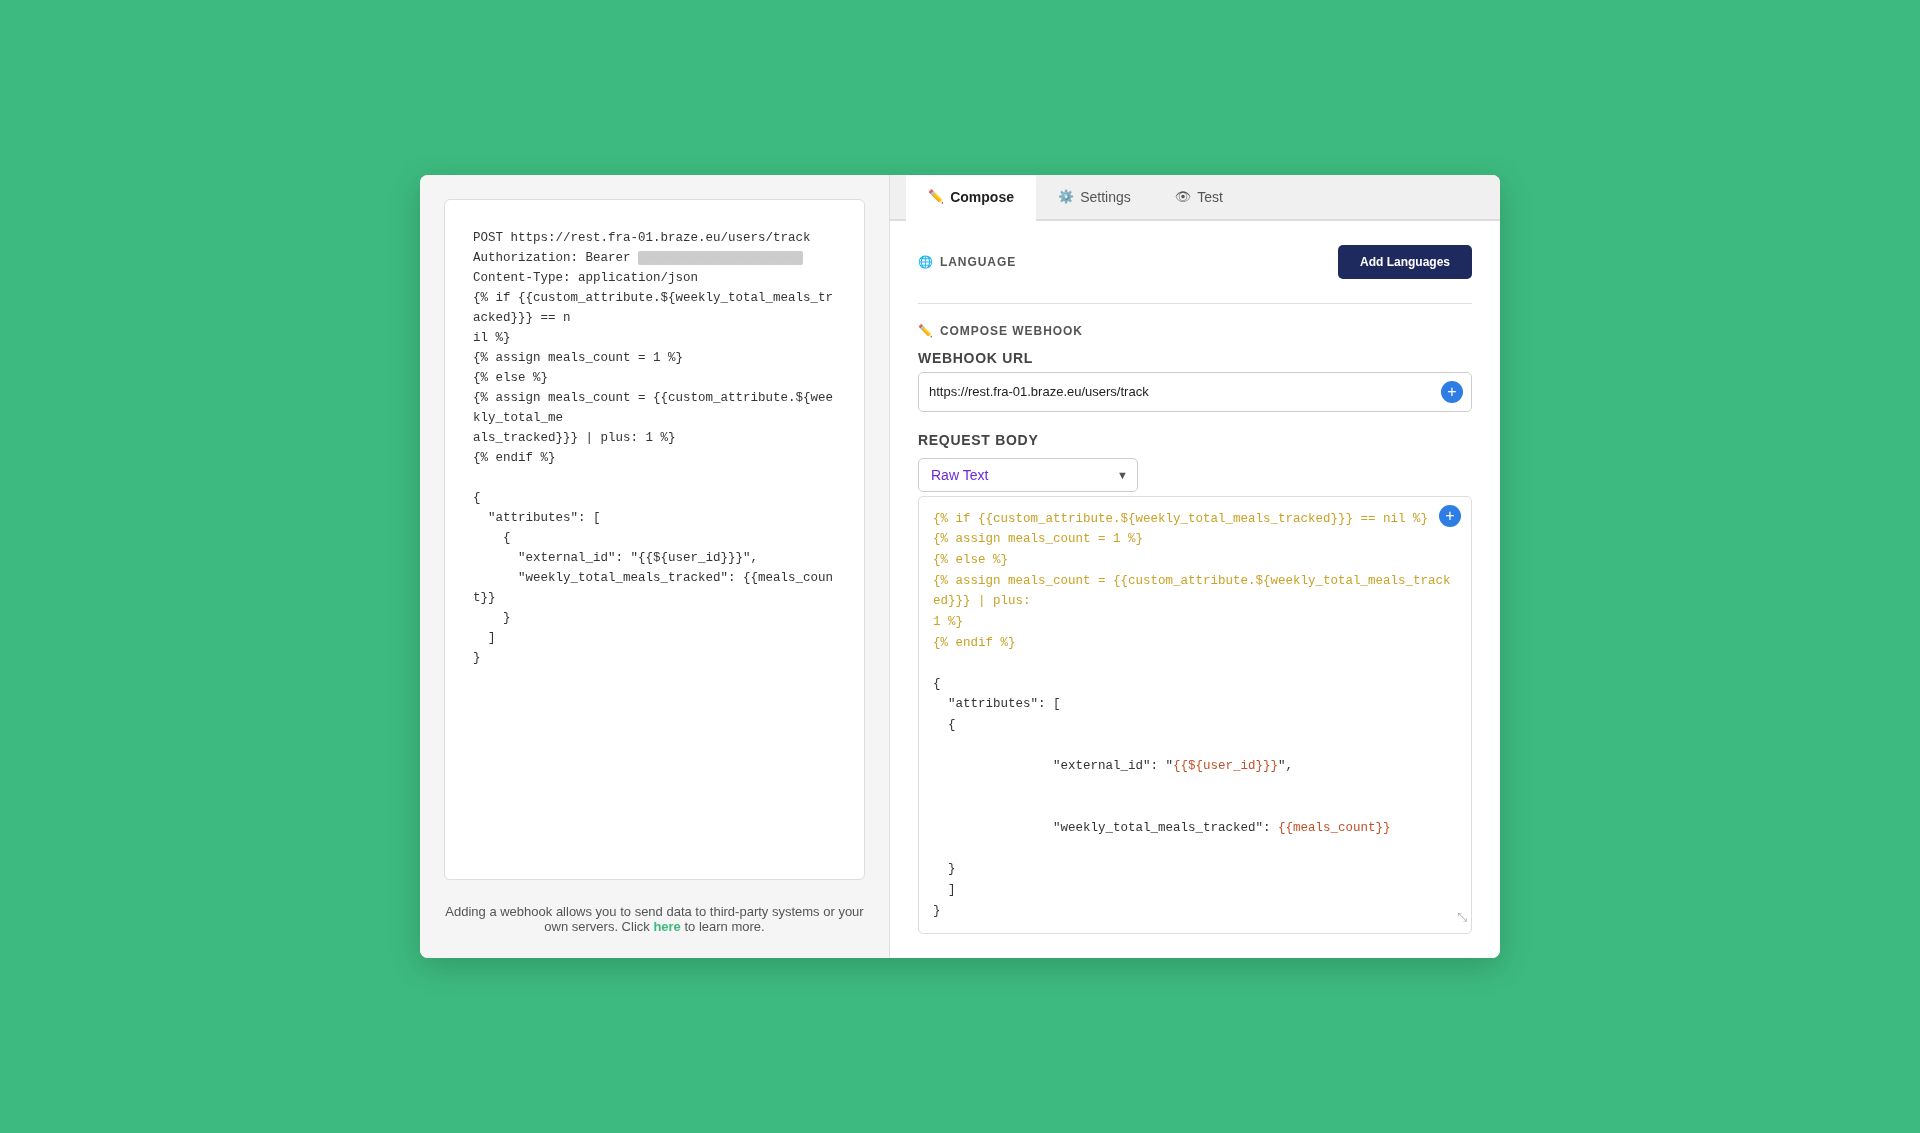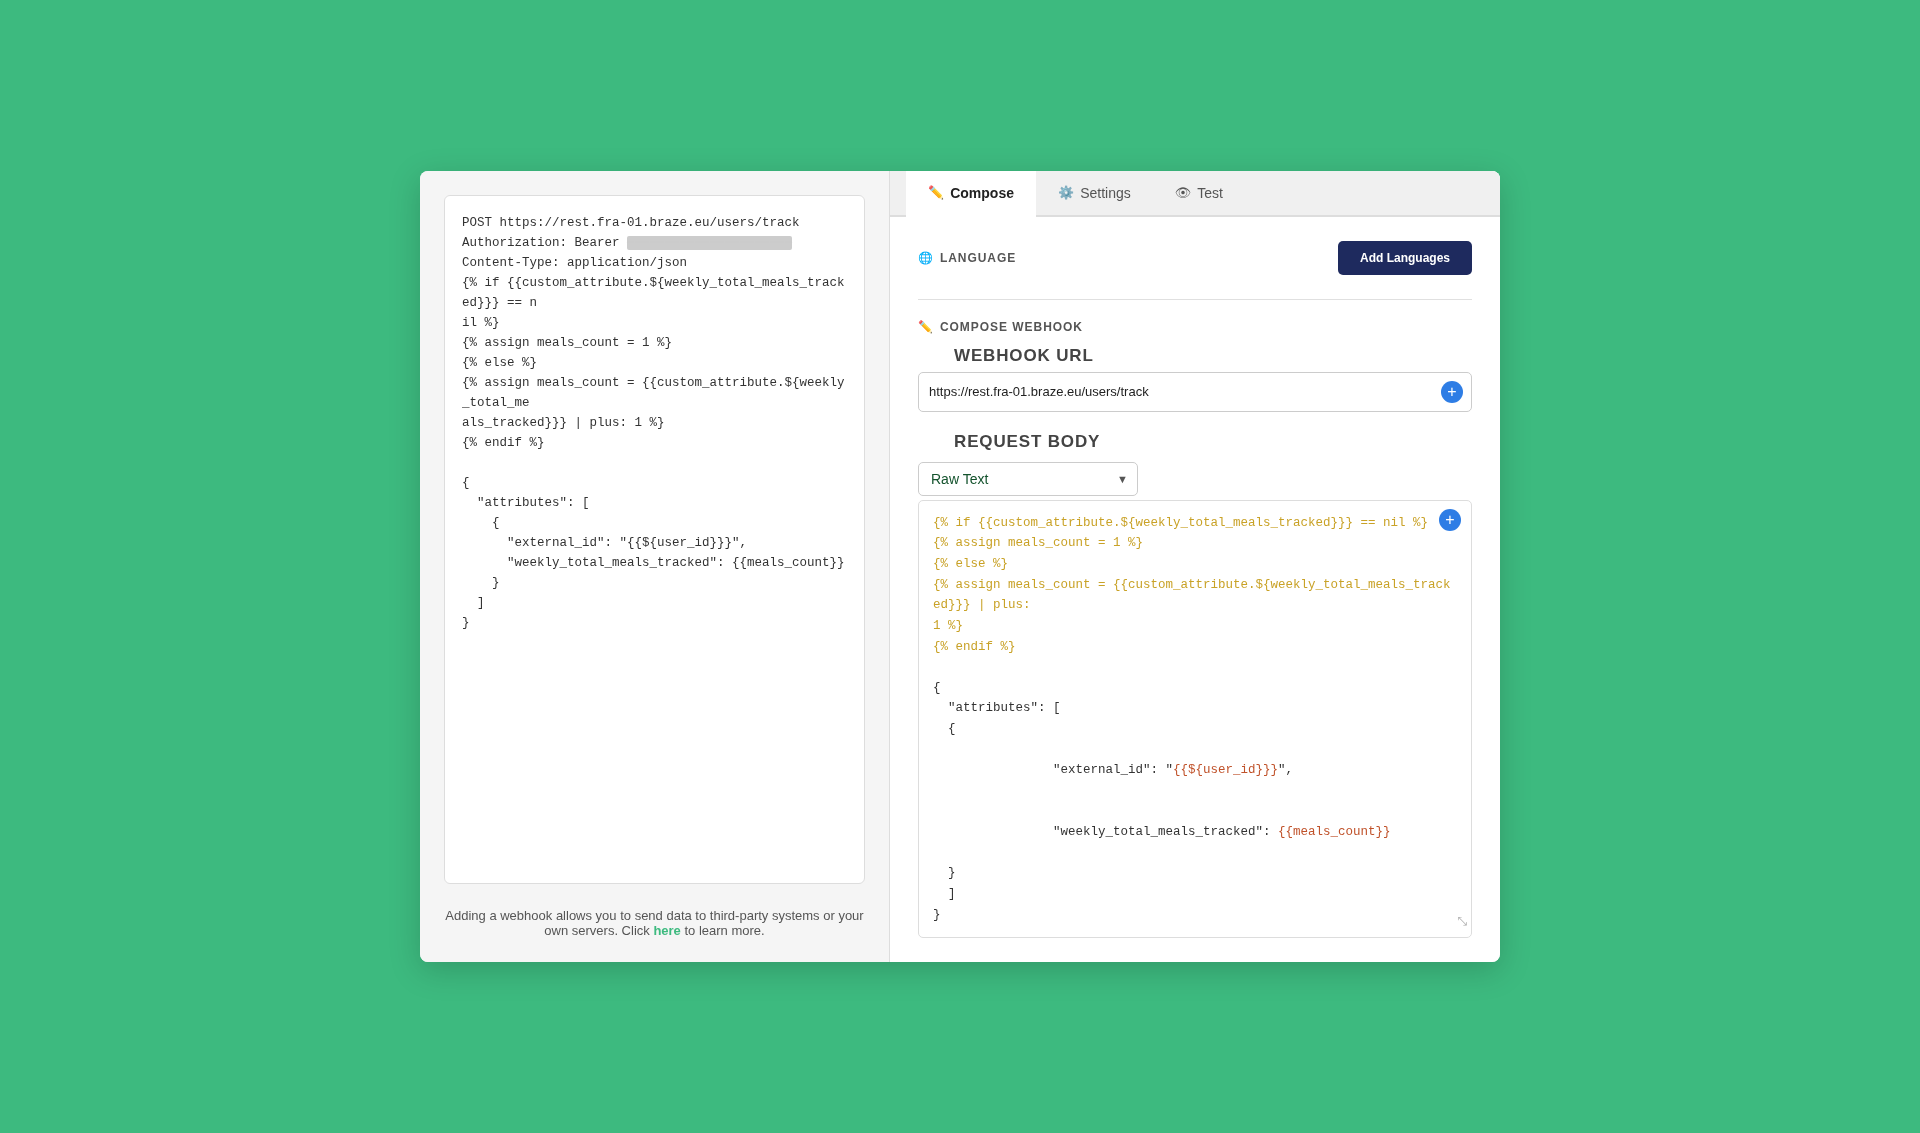--- a/index.html
+++ b/index.html
@@ -34,21 +34,21 @@
     .preview-title {
       font-size: 18px;
       font-weight: 700;
       color: #222;
       margin-bottom: 8px;
     }
     .preview-code-box {
       background: #fff;
       border: 1px solid #ddd;
       border-radius: 6px;
-      padding: 17px;
+      padding: 28px;
       font-family: 'Courier New', Courier, monospace;
       font-size: 12.5px;
       color: #333;
       line-height: 1.6;
       white-space: pre-wrap;
       word-break: break-all;
       flex: 1;
     }
     .preview-footer {
       text-align: center;
@@ -143,26 +143,25 @@
       font-size: 12px;
       font-weight: 700;
       color: #555;
       letter-spacing: 0.08em;
       display: flex;
       align-items: center;
       gap: 6px;
       margin-bottom: 12px;
     }
     .field-label {
-      font-size: 17px;
+      font-size: 14px;
       font-weight: 700;
       color: #444;
       letter-spacing: 0.05em;
       margin-bottom: 6px;
-      margin-left: 36px;
     }
     .url-input-row {
       display: flex;
       align-items: center;
       border: 1px solid #ccc;
       border-radius: 5px;
       background: #fff;
       padding: 0 8px 0 10px;
       height: 40px;
     }
@@ -197,21 +196,21 @@
       position: relative;
       width: 220px;
     }
     .dropdown-wrapper select {
       width: 100%;
       border: 1px solid #ccc;
       border-radius: 5px;
       background: #fff;
       padding: 8px 32px 8px 12px;
       font-size: 14px;
-      color: #14532d;
+      color: #6d28d9;
       appearance: none;
       cursor: pointer;
       outline: none;
     }
     .dropdown-wrapper::after {
       content: '▼';
       position: absolute;
       right: 10px;
       top: 50%;
       transform: translateY(-50%);

